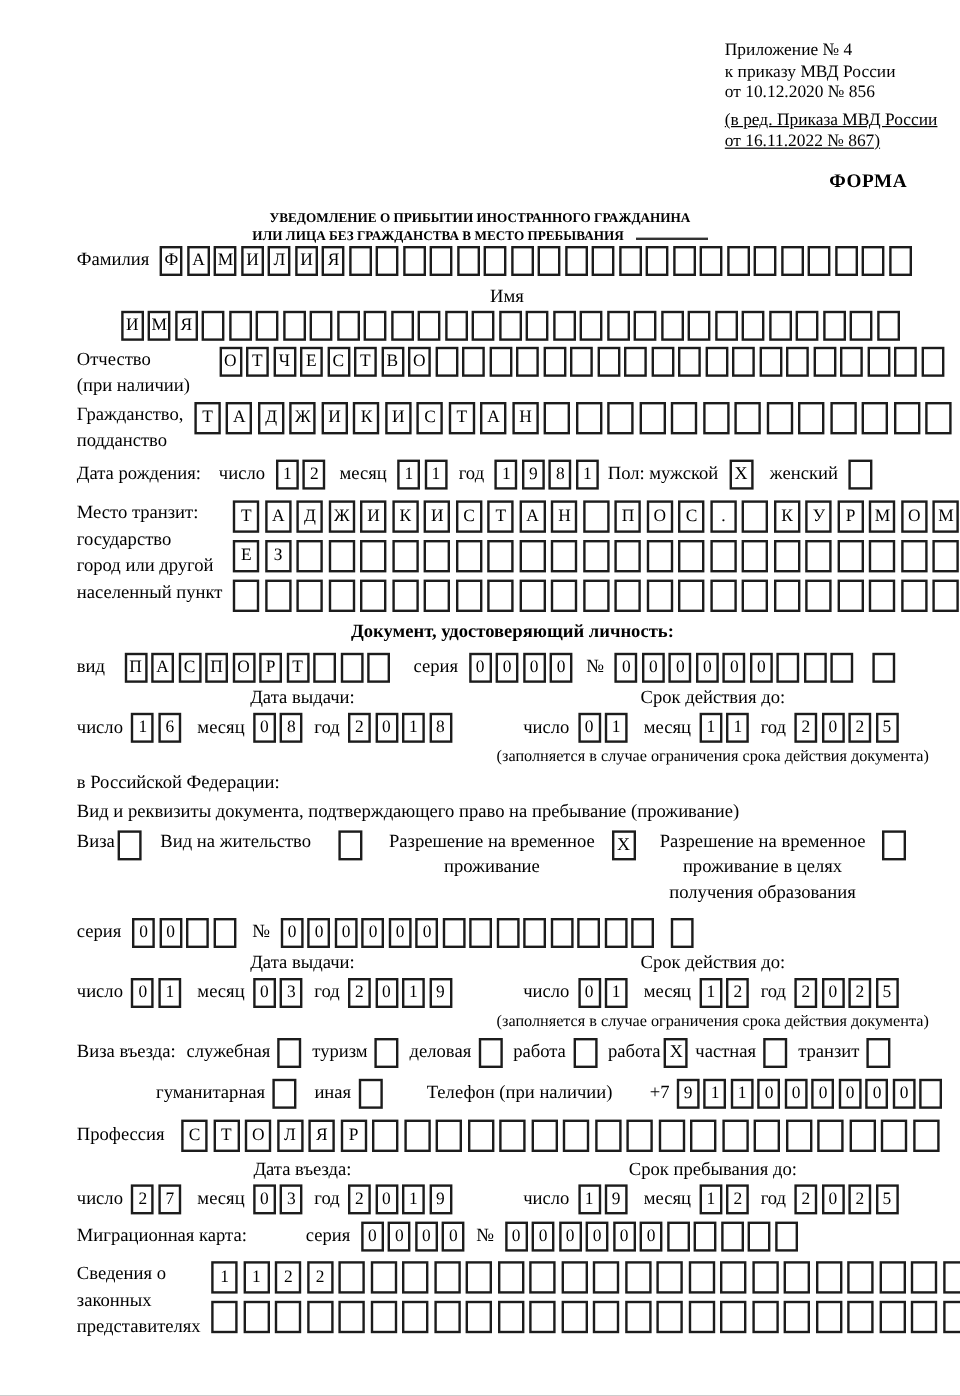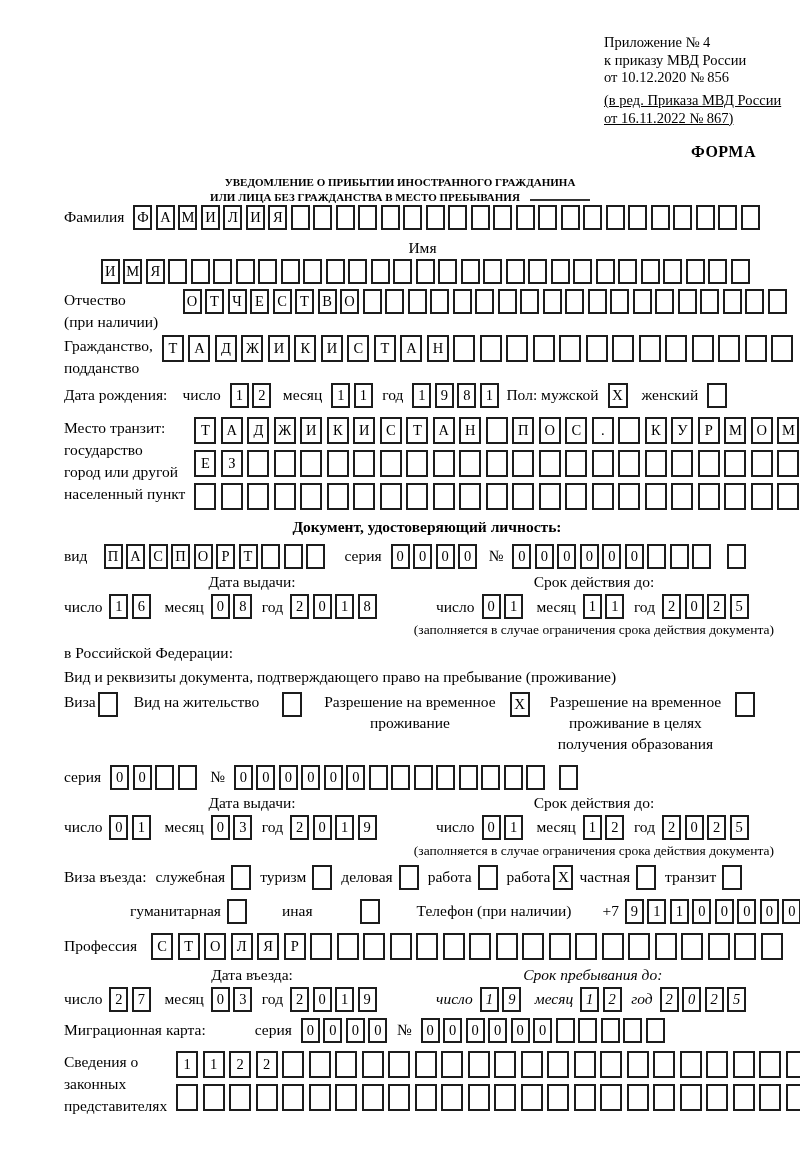--- a/index.html
+++ b/index.html
@@ -530,21 +530,21 @@
       <span>транзит</span>
       <span class="cb"></span>
     </span>
   </div>
 
   <div class="row" style="margin-bottom:9px;">
     <span class="opt" style="margin-left:66px;">
       <span>гуманитарная</span>
       <span class="cb"></span>
     </span>
-    <span class="opt" style="margin-left:26px;gap:41px;">
+    <span class="opt" style="margin-left:6px;">
       <span>иная</span>
       <span class="cb"></span>
     </span>
     <span class="lbl" style="margin-left:28px;">Телефон (при наличии)</span>
     <span class="lbl" style="margin-left:22px; margin-right:6px;">+7</span>
     <span class="cells">
         <span class="cell">9</span>
         <span class="cell">1</span>
         <span class="cell">1</span>
         <span class="cell">0</span>
@@ -603,21 +603,21 @@
           </span>
         <span class="dl" style="margin-left:6px;">год</span>
         <span class="cells">
             <span class="cell">2</span>
             <span class="cell">0</span>
             <span class="cell">1</span>
             <span class="cell">9</span>
           </span>
       </div>
     </div>
-    <div style="margin-left:56px;font-style:italic;">
+    <div style="margin-left:56px;">
       <div class="dghead">Срок пребывания до:</div>
       <div class="dline">
         <span class="dl">число</span>
         <span class="cells">
             <span class="cell">1</span>
             <span class="cell">9</span>
           </span>
         <span class="dl" style="margin-left:10px;">месяц</span>
         <span class="cells">
             <span class="cell">1</span>

